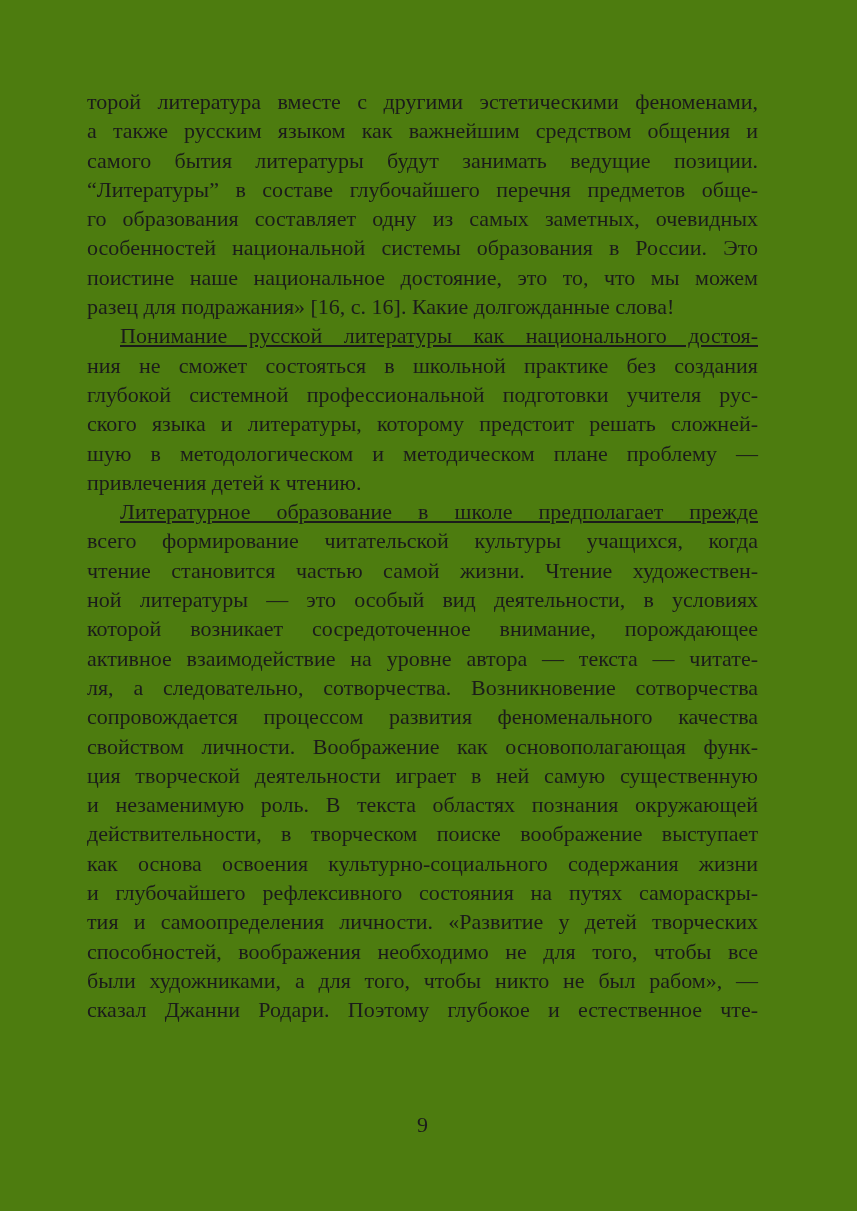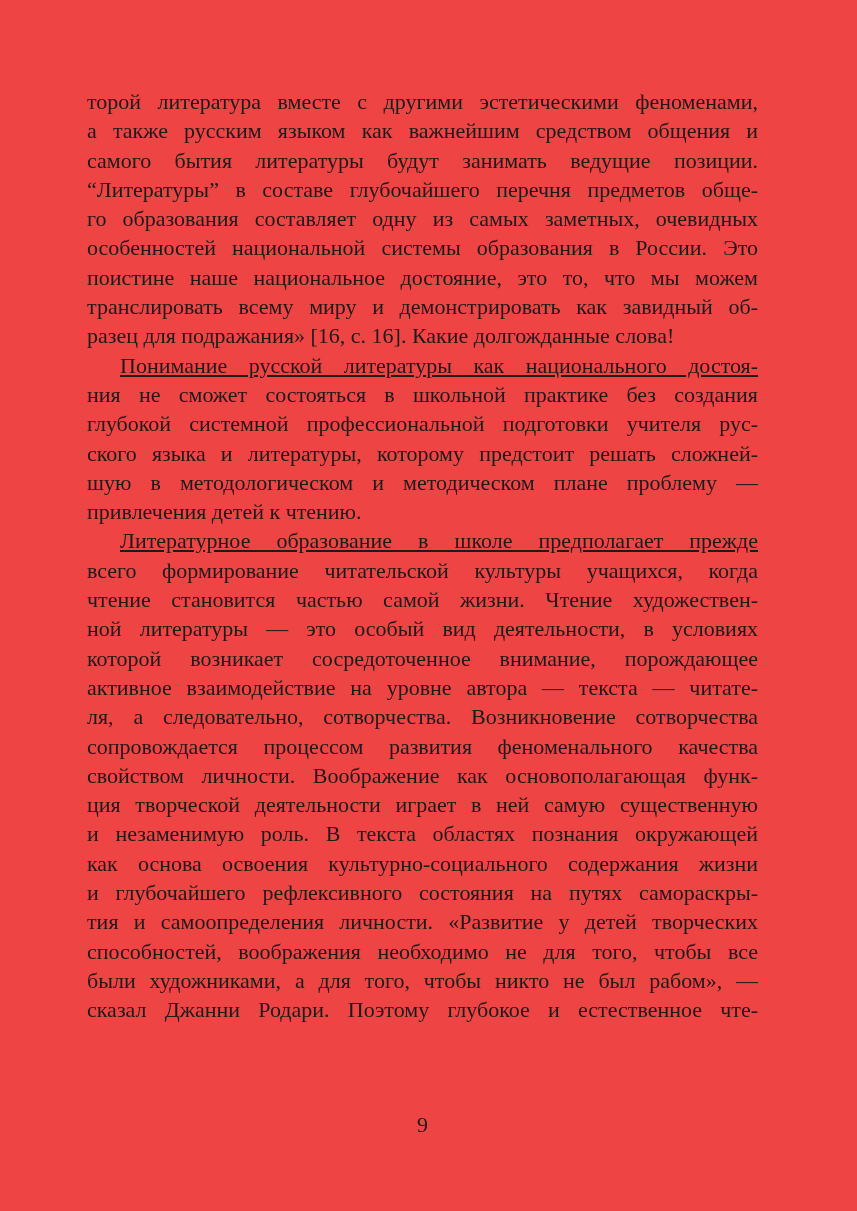--- a/index.html
+++ b/index.html
@@ -4,21 +4,21 @@
 <style>
   html, body {
     margin: 0;
     padding: 0;
     background: #ffffff;
   }
   .page {
     position: relative;
     width: 857px;
     height: 1211px;
-    background: #ef4444;
+    background: #4d7c0f;
     overflow: hidden;
     font-family: "Liberation Serif", "DejaVu Serif", serif;
     color: #1b1b1b;
   }
   .text-block {
     position: absolute;
     left: 87px;
     top: 87px;
     width: 671px;
     font-size: 22px;
@@ -53,41 +53,41 @@
 <div class="page">
   <div class="text-block">
 
     <p class="line">торой литература вместе с другими эстетическими феноменами,</p>
     <p class="line">а также русским языком как важнейшим средством общения и</p>
     <p class="line">самого бытия литературы будут занимать ведущие позиции.</p>
     <p class="line">“Литературы” в составе глубочайшего перечня предметов обще-</p>
     <p class="line">го образования составляет одну из самых заметных, очевидных</p>
     <p class="line">особенностей национальной системы образования в России. Это</p>
     <p class="line">поистине наше национальное достояние, это то, что мы можем</p>
-    <p class="line">транслировать всему миру и демонстрировать как завидный об-</p>
     <p class="line para-end">разец для подражания» [16, с. 16]. Какие долгожданные слова!</p>
 
     <p class="line indent">Понимание русской литературы как национального достоя-</p>
     <p class="line">ния не сможет состояться в школьной практике без создания</p>
     <p class="line">глубокой системной профессиональной подготовки учителя рус-</p>
     <p class="line">ского языка и литературы, которому предстоит решать сложней-</p>
     <p class="line">шую в методологическом и методическом плане проблему —</p>
     <p class="line para-end">привлечения детей к чтению.</p>
 
     <p class="line indent">Литературное образование в школе предполагает прежде</p>
     <p class="line">всего формирование читательской культуры учащихся, когда</p>
     <p class="line">чтение становится частью самой жизни. Чтение художествен-</p>
     <p class="line">ной литературы — это особый вид деятельности, в условиях</p>
     <p class="line">которой возникает сосредоточенное внимание, порождающее</p>
     <p class="line">активное взаимодействие на уровне автора — текста — читате-</p>
     <p class="line">ля, а следовательно, сотворчества. Возникновение сотворчества</p>
     <p class="line">сопровождается процессом развития феноменального качества</p>
     <p class="line">свойством личности. Воображение как основополагающая функ-</p>
     <p class="line">ция творческой деятельности играет в ней самую существенную</p>
     <p class="line">и незаменимую роль. В текста областях познания окружающей</p>
+    <p class="line">действительности, в творческом поиске воображение выступает</p>
     <p class="line">как основа освоения культурно-социального содержания жизни</p>
     <p class="line">и глубочайшего рефлексивного состояния на путях самораскры-</p>
     <p class="line">тия и самоопределения личности. «Развитие у детей творческих</p>
     <p class="line">способностей, воображения необходимо не для того, чтобы все</p>
     <p class="line">были художниками, а для того, чтобы никто не был рабом», —</p>
     <p class="line">сказал Джанни Родари. Поэтому глубокое и естественное чте-</p>
   </div>
   <div class="page-number">9</div>
 </div>
 

